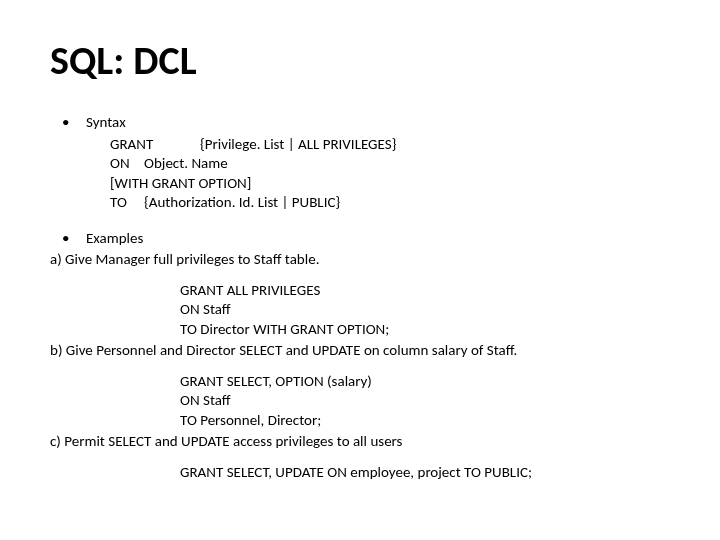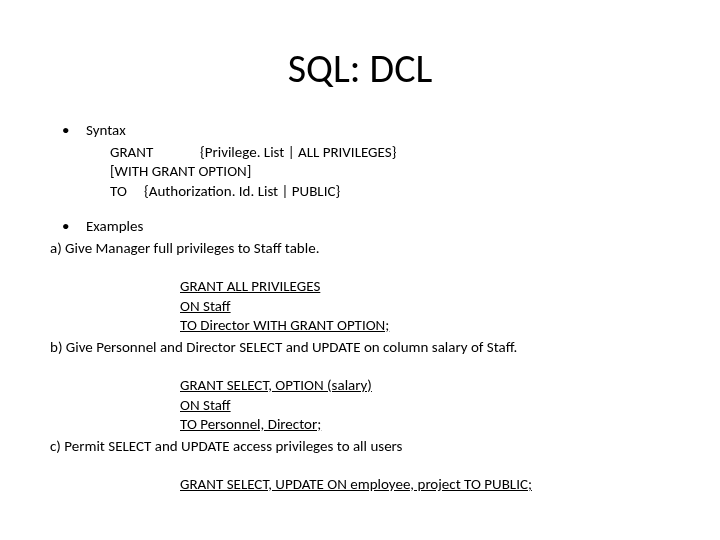--- a/index.html
+++ b/index.html
@@ -13,23 +13,23 @@
   }
   .slide {
     width: 720px;
     height: 540px;
     position: relative;
     box-sizing: border-box;
     padding: 28px 50px 30px 50px;
   }
   .title {
     font-size: 40px;
-    text-align: center;
-    margin: 16px 0 28px 0;
-    font-weight: 400;
+    text-align: left;
+    margin: 8px 0 28px 0;
+    font-weight: 700;
   }
   .body {
     font-size: 15px;
     line-height: 1.3;
   }
   .bullet {
     position: relative;
     padding-left: 36px;
     margin-bottom: 2px;
   }
@@ -47,35 +47,37 @@
     width: 90px;
   }
   .examples-intro {
     margin-top: 16px;
   }
   .plain {
     margin-top: 2px;
   }
   .code-block {
     padding-left: 130px;
-    margin-top: 19px;
-    text-decoration: underline;
+    margin-top: 11px;
   }
 </style>
 </head>
 <body>
 
 <div class="slide">
   <h1 class="title">SQL: DCL</h1>
 
   <div class="body">
 
     <div class="bullet">Syntax</div>
     <div class="sub-syntax">
       <span class="keyword">GRANT</span><span>{Privilege. List | ALL PRIVILEGES}</span>
+    </div>
+    <div class="sub-syntax">
+      <span style="display:inline-block;width:34px">ON</span><span>Object. Name</span>
     </div>
     <div class="sub-syntax">[WITH GRANT OPTION]</div>
     <div class="sub-syntax">
       <span style="display:inline-block;width:34px">TO</span><span>{Authorization. Id. List | PUBLIC}</span>
     </div>
 
     <div class="bullet examples-intro">Examples</div>
 
     <div class="plain">a) Give Manager full privileges to Staff table.</div>
     <div class="code-block">

